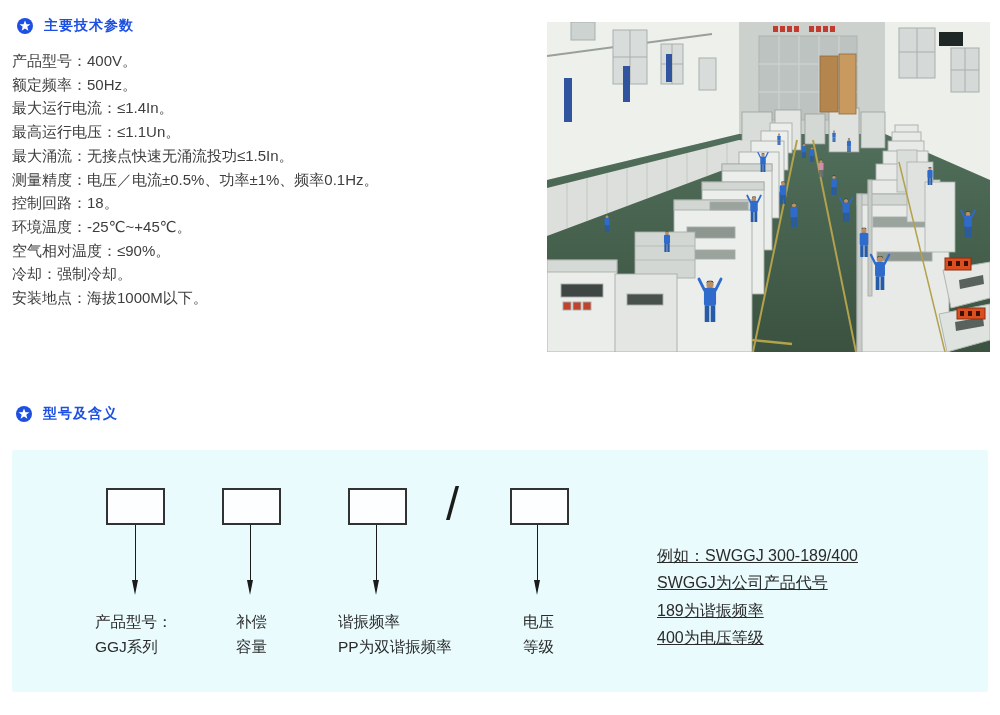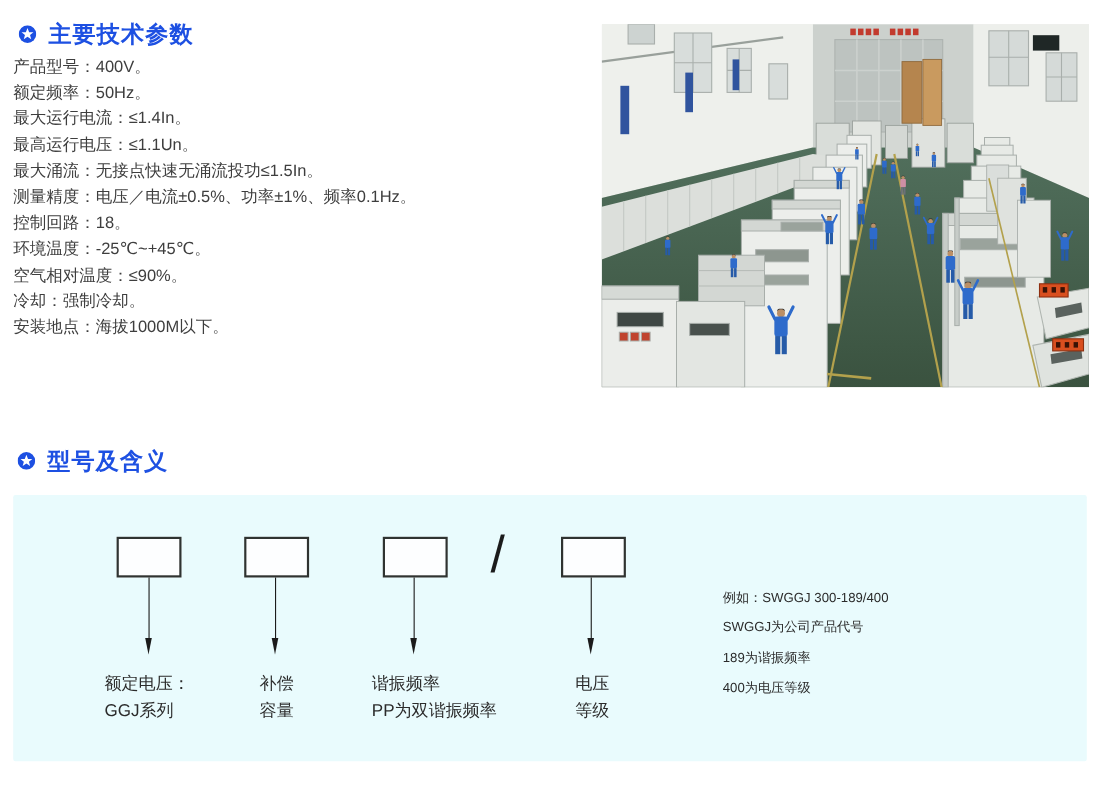--- a/index.html
+++ b/index.html
@@ -1,31 +1,31 @@
 <!DOCTYPE html>
 <html><head>
 <meta charset="utf-8">
 <style>
   html,body{margin:0;padding:0;background:#ffffff;}
   body{width:1000px;height:715px;position:relative;overflow:hidden;
        font-family:"Liberation Sans","DejaVu Sans",sans-serif;color:#3e3e3e;}
   .heading{position:absolute;display:flex;align-items:center;gap:11px;}
-  .heading .htext{font-size:21px;font-weight:bold;color:#1d50e2;letter-spacing:1px;}
+  .heading .htext{font-size:14px;font-weight:bold;color:#1d50e2;letter-spacing:1px;}
   .star{width:16px;height:16px;flex:0 0 16px;}
   #spec-list{position:absolute;left:12px;top:49px;font-size:15px;line-height:23.7px;color:#3e3e3e;}
   .photo{position:absolute;left:547px;top:22px;width:443px;height:330px;margin:0;}
   .photo svg{display:block;width:443px;height:330px;}
   .panel{position:absolute;left:12px;top:450px;width:976px;height:242px;background:#e9fbfd;border-radius:2px;}
   .mbox{position:absolute;width:55px;height:33px;border:2px solid #2f3331;background:#fdfeff;}
   .arrow{position:absolute;top:75px;width:0;height:55px;border-left:1.5px solid #1b1b1b;}
   .arrow::after{content:"";position:absolute;left:-4.3px;bottom:-15px;width:0;height:0;
        border-left:3.8px solid transparent;border-right:3.8px solid transparent;border-top:15px solid #1b1b1b;}
   .slash{position:absolute;left:434px;top:28px;font-size:47px;line-height:52px;font-weight:300;color:#1b1b1b;}
   .dlabel{position:absolute;top:160px;font-size:15.5px;line-height:24.5px;color:#2b2b2b;}
-  .example{position:absolute;left:645px;top:80px;font-size:12px;line-height:27.4px;color:#2b2b2b;}
+  .example{position:absolute;left:645px;top:92px;font-size:16px;line-height:27.4px;color:#2b2b2b;text-decoration:underline;}
 </style>
 </head>
 <body>
 
 <div class="heading" style="left:17px;top:17px;">
   <svg class="star" viewBox="0 0 16 16">
     <circle cx="8" cy="8" r="8" fill="#1d50e2"></circle>
     <path d="M8 2.5 L9.5 6.3 13.4 6.3 10.3 8.8 11.4 12.7 8 10.4 4.6 12.7 5.7 8.8 2.6 6.3 6.5 6.3 Z" fill="#ffffff"></path>
   </svg>
   <span class="htext">主要技术参数</span>
@@ -245,21 +245,21 @@
   <div class="mbox" style="left:498px;top:38px;"></div>
 
   <div class="slash">/</div>
 
   <div class="arrow" style="left:123px;"></div>
   <div class="arrow" style="left:238px;"></div>
   <div class="arrow" style="left:364px;"></div>
   <div class="arrow" style="left:525px;"></div>
 
   <div class="dlabel" style="left:83px;">
-    <div>额定电压：</div>
+    <div>产品型号：</div>
     <div>GGJ系列</div>
   </div>
   <div class="dlabel" style="left:224px;">
     <div>补偿</div>
     <div>容量</div>
   </div>
   <div class="dlabel" style="left:326px;">
     <div>谐振频率</div>
     <div>PP为双谐振频率</div>
   </div>

